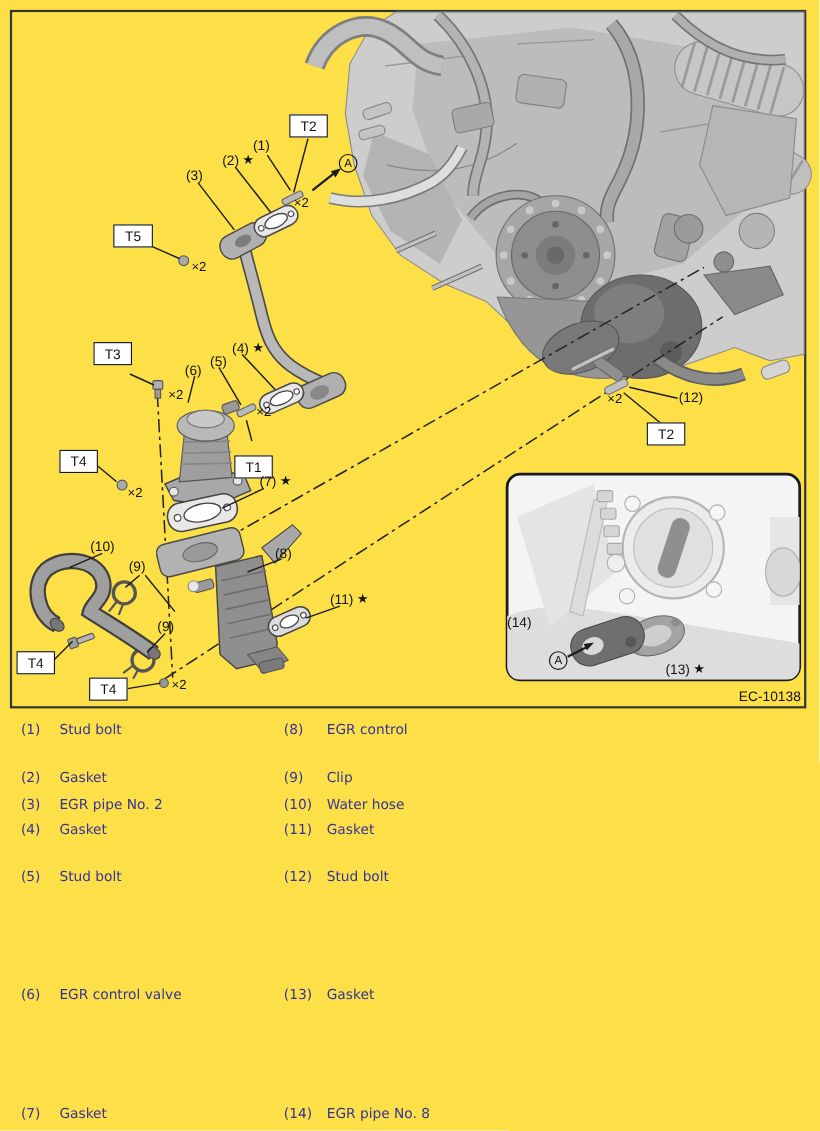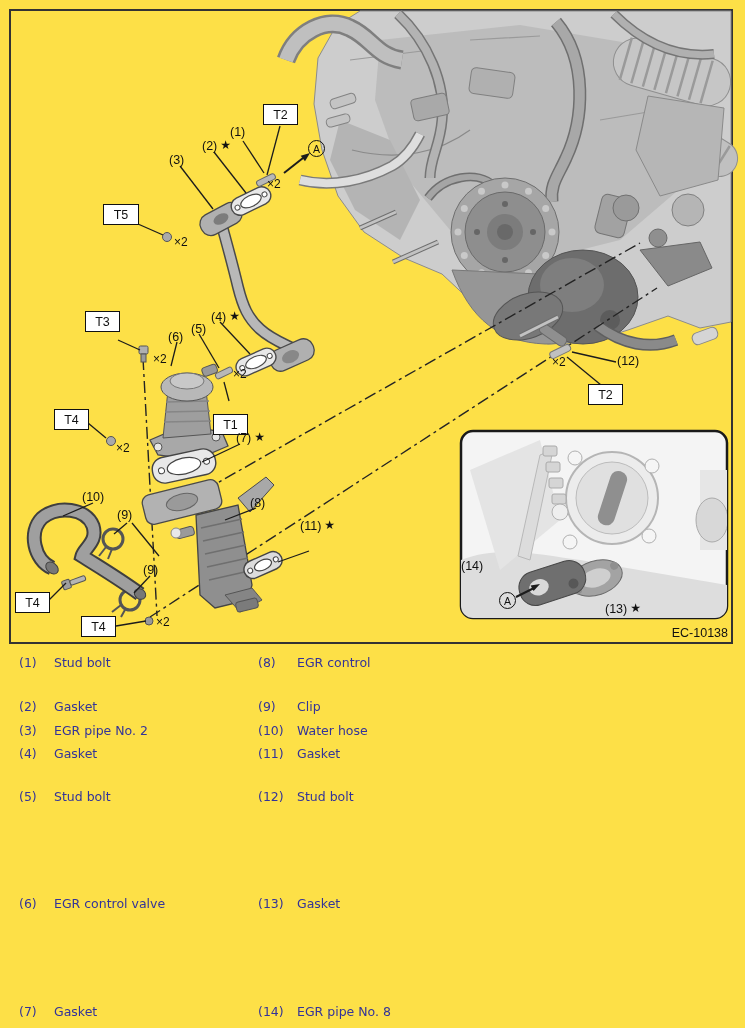--- a/index.html
+++ b/index.html
@@ -326,21 +326,21 @@
   <div class="lbl" style="left:202px;top:140px;"><span>(2)</span><span class="star">★</span></div>
   <div class="lbl" style="left:169px;top:154px;"><span>(3)</span></div>
   <div class="lbl" style="left:211px;top:311px;"><span>(4)</span><span class="star">★</span></div>
   <div class="lbl" style="left:191px;top:323px;"><span>(5)</span></div>
   <div class="lbl" style="left:168px;top:331px;"><span>(6)</span></div>
   <div class="lbl" style="left:236px;top:432px;"><span>(7)</span><span class="star">★</span></div>
   <div class="lbl" style="left:250px;top:497px;"><span>(8)</span></div>
   <div class="lbl" style="left:117px;top:509px;"><span>(9)</span></div>
   <div class="lbl" style="left:143px;top:564px;"><span>(9)</span></div>
   <div class="lbl" style="left:82px;top:491px;"><span>(10)</span></div>
-  <div class="lbl" style="left:300px;top:520px;"><span>(11)</span><span class="star">★</span></div>
+  <div class="lbl" style="left:300px;top:539px;"><span>(11)</span><span class="star">★</span></div>
   <div class="lbl" style="left:617px;top:355px;"><span>(12)</span></div>
   <div class="lbl" style="left:605px;top:603px;"><span>(13)</span><span class="star">★</span></div>
   <div class="lbl" style="left:461px;top:560px;"><span>(14)</span></div>
 
   <span class="qty" style="left:267px;top:177px;">×2</span>
   <span class="qty" style="left:174px;top:235px;">×2</span>
   <span class="qty" style="left:153px;top:352px;">×2</span>
   <span class="qty" style="left:233px;top:367px;">×2</span>
   <span class="qty" style="left:116px;top:441px;">×2</span>
   <span class="qty" style="left:156px;top:615px;">×2</span>

